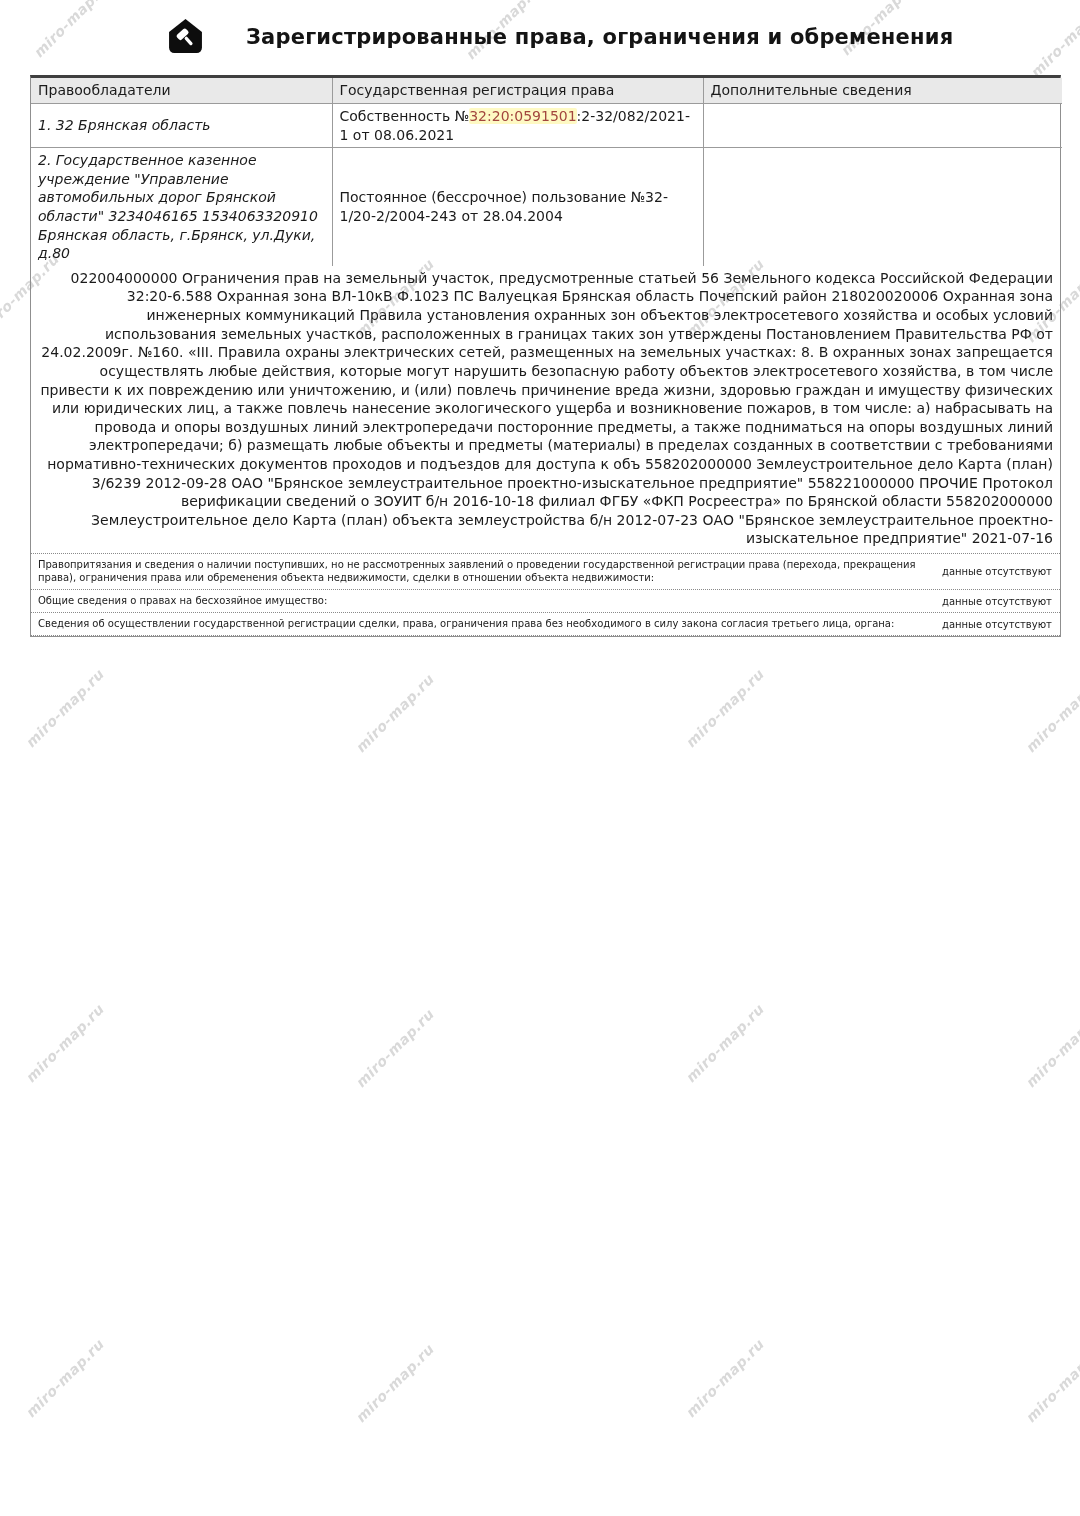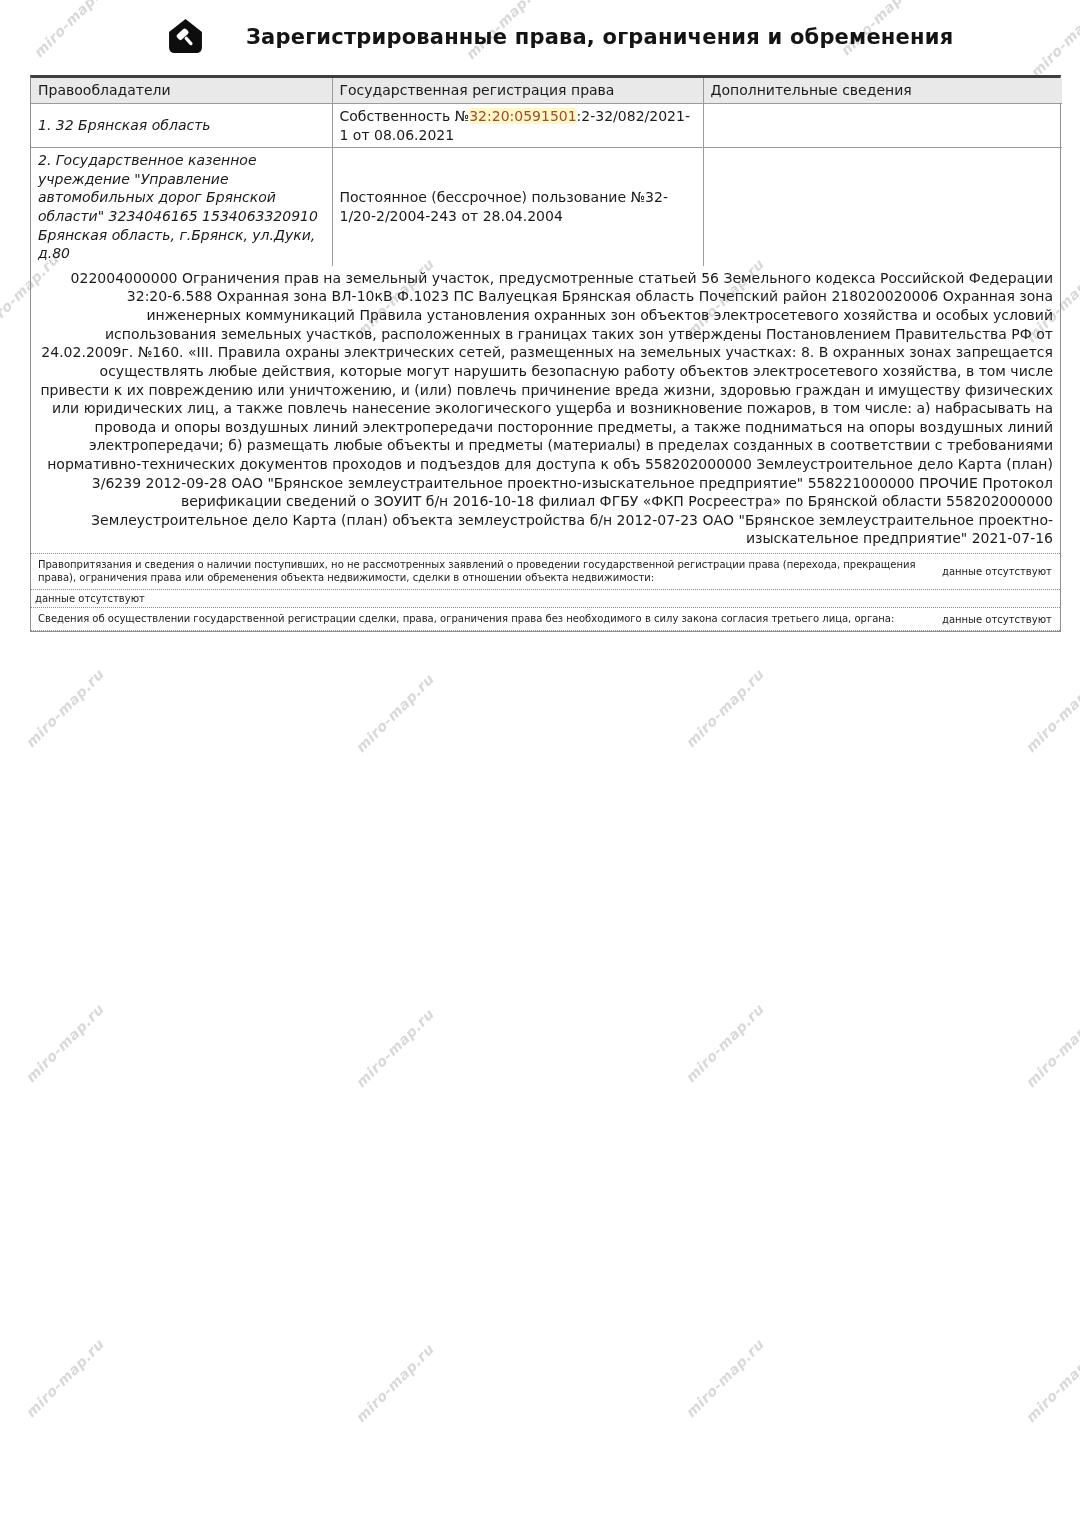--- a/index.html
+++ b/index.html
@@ -188,20 +188,21 @@
   </table>
 
   <div class="big-text">022004000000 Ограничения прав на земельный участок, предусмотренные статьей 56 Земельного кодекса Российской Федерации 32:20-6.588 Охранная зона ВЛ-10кВ Ф.1023 ПС Валуецкая Брянская область Почепский район 218020020006 Охранная зона инженерных коммуникаций Правила установления охранных зон объектов электросетевого хозяйства и особых условий использования земельных участков, расположенных в границах таких зон утверждены Постановлением Правительства РФ от 24.02.2009г. №160. «III. Правила охраны электрических сетей, размещенных на земельных участках: 8. В охранных зонах запрещается осуществлять любые действия, которые могут нарушить безопасную работу объектов электросетевого хозяйства, в том числе привести к их повреждению или уничтожению, и (или) повлечь причинение вреда жизни, здоровью граждан и имуществу физических или юридических лиц, а также повлечь нанесение экологического ущерба и возникновение пожаров, в том числе: а) набрасывать на провода и опоры воздушных линий электропередачи посторонние предметы, а также подниматься на опоры воздушных линий электропередачи; б) размещать любые объекты и предметы (материалы) в пределах созданных в соответствии с требованиями нормативно-технических документов проходов и подъездов для доступа к объ 558202000000 Землеустроительное дело Карта (план) 3/6239 2012-09-28 ОАО "Брянское землеустраительное проектно-изыскательное предприятие" 558221000000 ПРОЧИЕ Протокол верификации сведений о ЗОУИТ б/н 2016-10-18 филиал ФГБУ «ФКП Росреестра» по Брянской области 558202000000 Землеустроительное дело Карта (план) объекта землеустройства б/н 2012-07-23 ОАО "Брянское землеустраительное проектно-изыскательное предприятие" 2021-07-16</div>
 
   <div class="footer-row">
     <div class="footer-label">Правопритязания и сведения о наличии поступивших, но не рассмотренных заявлений о проведении государственной регистрации права (перехода, прекращения права), ограничения права или обременения объекта недвижимости, сделки в отношении объекта недвижимости:</div>
     <div class="footer-value">данные отсутствуют</div>
   </div>
 
   <div class="footer-row">
+    <div class="footer-label">Общие сведения о правах на бесхозяйное имущество:</div>
     <div class="footer-value">данные отсутствуют</div>
   </div>
 
   <div class="footer-row">
     <div class="footer-label">Сведения об осуществлении государственной регистрации сделки, права, ограничения права без необходимого в силу закона согласия третьего лица, органа:</div>
     <div class="footer-value">данные отсутствуют</div>
   </div>
 
 </div>
 

